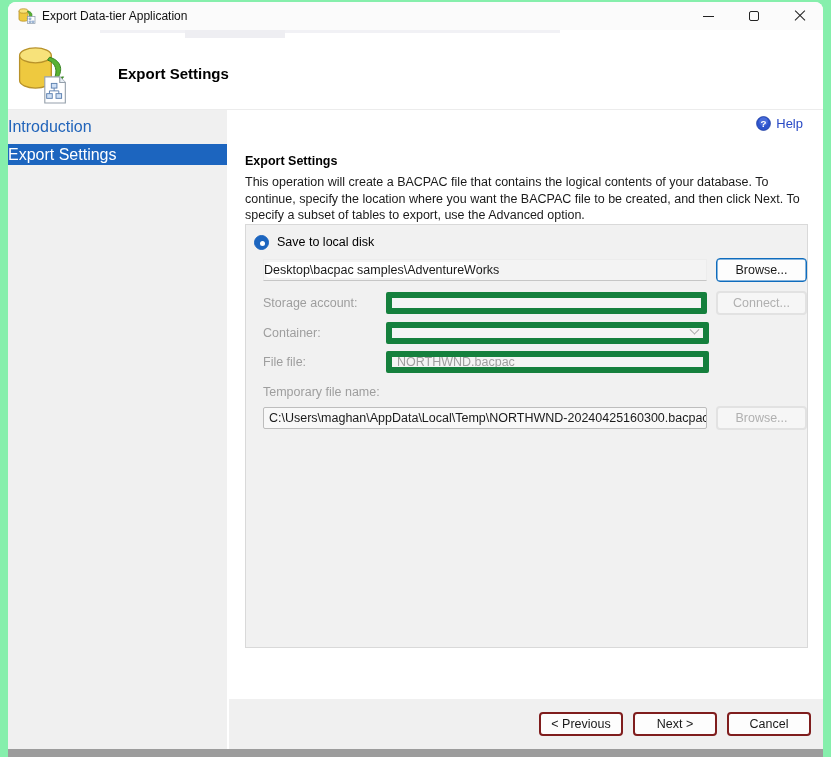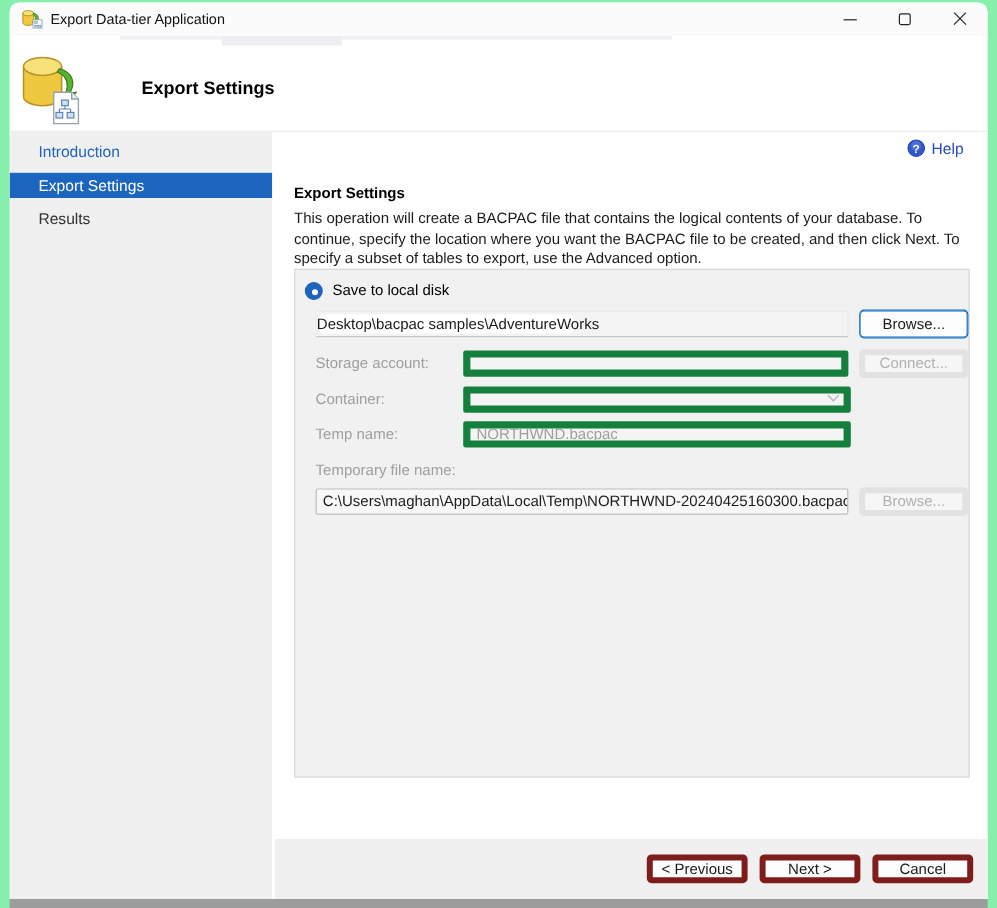--- a/index.html
+++ b/index.html
@@ -36,22 +36,22 @@
 
   
   .header { height:72px; background:#ffffff; display:flex; align-items:center; flex:none;
             border-bottom:1px solid #ececec; }
   .big-icon { width:56px; height:60px; margin:2px 0 0 6px; flex:none; }
   .header h1 { font-size:15px; font-weight:bold; color:#000; margin-left:48px; }
 
   
   .bodyrow { flex:1; display:flex; min-height:0; }
   .sidebar { width:219px; background:#f0f0f0; padding-top:6px; flex:none; }
-  .side-item { height:21px; line-height:21px; margin-bottom:7px; padding-left:24px;
-               font-size:13px; cursor:default; }
+  .side-item { height:21px; line-height:21px; margin-bottom:7px; padding-left:0;
+               font-size:16px; cursor:default; }
   .side-item.link { color:var(--link,#2164ba); }
   .side-item.selected { background:var(--accent,#1c65bf); color:#ffffff; }
   .side-item.plain { color:#333333; }
 
   .main { flex:1; background:#ffffff; border-left:2px solid #ffffff;
           display:flex; flex-direction:column; position:relative; min-width:0; }
   .helplink { position:absolute; top:6px; right:20px; display:flex; align-items:center;
               gap:5px; color:var(--help,#2849c5); font-size:13px; cursor:pointer; }
   .help-icon { width:15px; height:15px; flex:none; display:block; }
 
@@ -91,21 +91,21 @@
   .dfield { width:323px; height:22px; background:#f4f4f4; border:6px solid #15803d;
             border-radius:2px; font-size:12.5px; color:#9e9e9e; display:flex; align-items:center;
             padding:0 5px; overflow:hidden; white-space:nowrap; }
   .combo { justify-content:space-between; }
   .chev { width:7px; height:7px; border-right:1.4px solid #aaaaaa; border-bottom:1.4px solid #aaaaaa;
           transform:rotate(45deg) translate(-2px,-2px); flex:none; }
   .tfield { width:446px; height:22px; background:#f8f8f8; border:1px solid #bdbdbd; border-radius:2px;
             font-size:12.5px; color:#1b1b1b; display:flex; align-items:center; padding:0 5px;
             overflow:hidden; white-space:nowrap; }
 
-  .btn { height:24px; background:#fdfdfd; border:5px solid #7f1d1d; border-radius:4px;
+  .btn { height:24px; background:#fdfdfd; border:2px solid #7f1d1d; border-radius:4px;
          font-size:12.5px; color:#1a1a1a; font-family:inherit; cursor:pointer; }
   .btn.w91 { width:91px; flex:none;text-align:center; }
   .btn.accent { border:1px solid var(--accent-border,#0f6cbd); box-shadow:0 0 0 0.5px var(--accent-border,#0f6cbd) inset; }
   .btn.disabled { background:#f6f6f6; border-color:#e2e2e2; color:#b0b0b0; cursor:default; }
 
   
   .footer { flex:none; height:52px; background:#f0f0f0; border-top:2px solid #ffffff;
             display:flex; justify-content:flex-end; align-items:center; gap:10px; padding-right:12px; }
   .btn.w84 { width:84px; flex:none; }
 </style>
@@ -160,21 +160,20 @@
           <rect x="45" y="52" width="6" height="5" fill="#cfe0f5" stroke="#5b7fae" stroke-width="1"></rect>
         </svg>
       </span>
       <h1>Export Settings</h1>
     </div>
 
     <div class="bodyrow">
       <div class="sidebar">
         <div class="side-item link">Introduction</div>
         <div class="side-item selected">Export Settings</div>
-        <div class="side-item plain">Results</div>
       </div>
 
       <div class="main">
         <div class="helplink">
           <span class="help-icon">
             <svg viewBox="0 0 16 16" width="15" height="15">
               <circle cx="8" cy="8" r="7.4" fill="#2f55cc" stroke="#1b3a9e" stroke-width="0.8"></circle>
               <circle cx="8" cy="6" r="4.6" fill="#5f80e6" opacity="0.55"></circle>
               <text x="8" y="12" text-anchor="middle" font-size="10.5" font-weight="bold" fill="#ffffff">?</text>
             </svg>
@@ -213,21 +212,21 @@
 
             <div class="row mt7">
               <span class="flabel">Container:</span>
               <div class="dfield combo">
                 <span></span>
                 <span class="chev"></span>
               </div>
             </div>
 
             <div class="row mt7">
-              <span class="flabel">Temp name:</span>
+              <span class="flabel">File file:</span>
               <div class="dfield">NORTHWND.bacpac</div>
             </div>
 
             <div class="row mt12">
               <span class="flabel" style="width:auto">Temporary file name:</span>
             </div>
 
             <div class="row mt7">
               <div class="tfield">C:\Users\maghan\AppData\Local\Temp\NORTHWND-20240425160300.bacpac</div>
               <span class="gap"></span>

